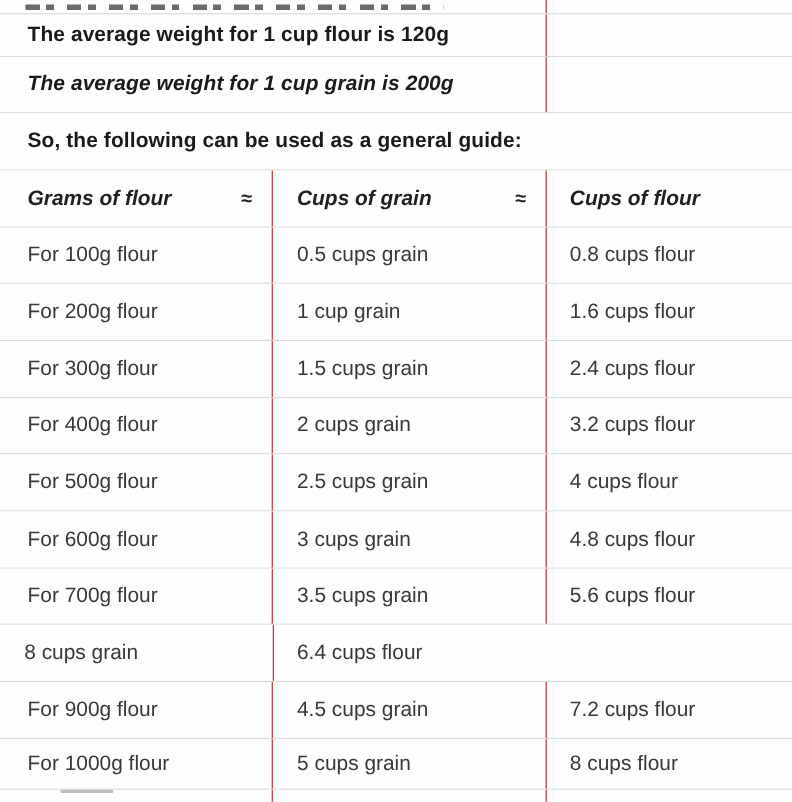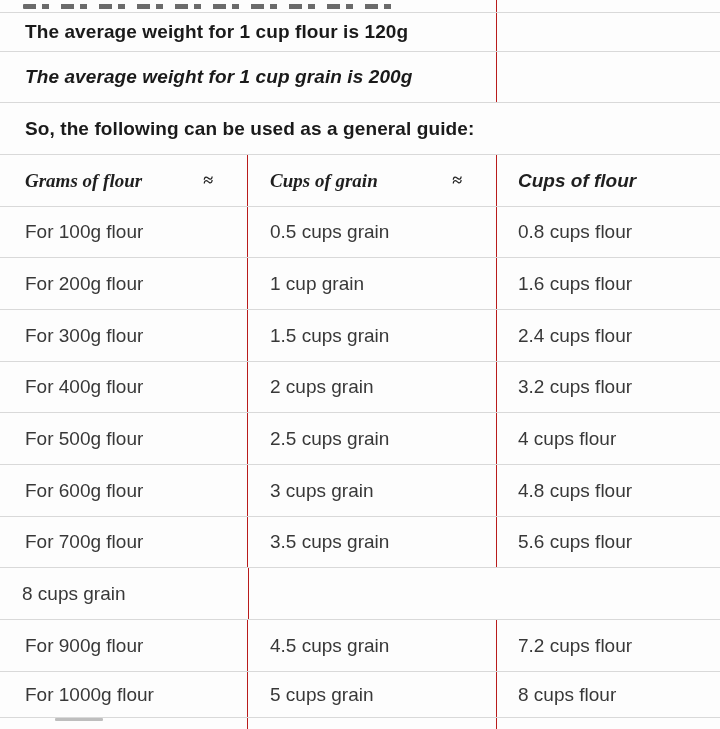--- a/index.html
+++ b/index.html
@@ -54,22 +54,21 @@
     font-style: italic;
     color: #1f1f1f;
   }
   .data-text {
     font-size: 19px;
     font-weight: normal;
     color: #383838;
   }
   .header-cell {
     justify-content: space-between;
-    padding-right: 34px;
-    font-family: Liberation Serif, serif;
+    padding-right: 18px;
   }
   .approx {
     font-size: 18px;
     font-weight: bold;
     font-style: italic;
     color: #1f1f1f;
   }
 
   
   .remnant-top {
@@ -240,20 +239,23 @@
       </div>
     <div class="cell col-3">
         <span class="data-text">5.6 cups flour</span>
       </div>
   </div>
 
   <div class="row h-d-b">
     <div class="cell col-2 with-divider">
         <span class="data-text">8 cups grain</span>
       </div>
+    <div class="cell col-3">
+        <span class="data-text">6.4 cups flour</span>
+      </div>
   </div>
 
   <div class="row h-d-b">
     <div class="cell col-1 with-divider">
         <span class="data-text">For 900g flour</span>
       </div>
     <div class="cell col-2 with-divider">
         <span class="data-text">4.5 cups grain</span>
       </div>
     <div class="cell col-3">

